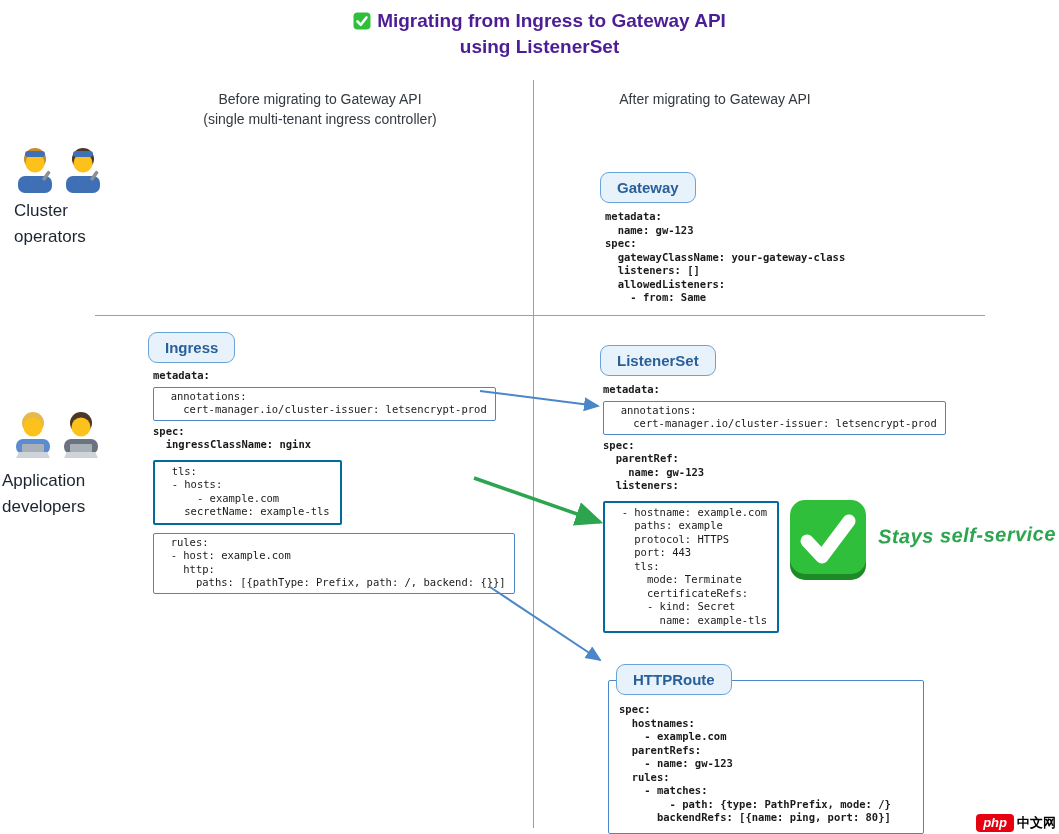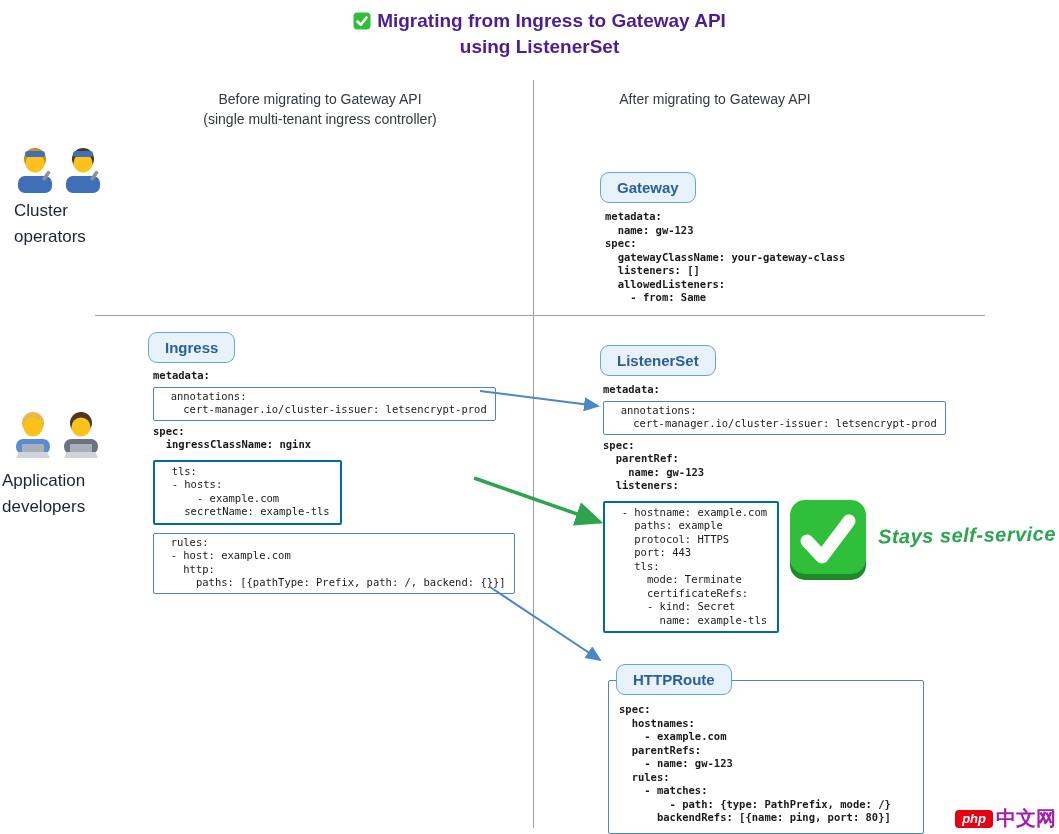--- a/index.html
+++ b/index.html
@@ -47,21 +47,21 @@
   }
 
   
   .stays-text{left:878px;top:524px;color:#2da44e;font-size:20px;font-weight:700;font-style:italic;
     transform:rotate(-1deg);letter-spacing:.5px;white-space:nowrap;}
 
   
   .watermark{right:3px;bottom:2px;display:flex;align-items:center;gap:3px;}
   .wm-badge{background:#e60012;color:#fff;font-weight:700;font-style:italic;font-size:13px;
     border-radius:4px;padding:1px 7px 2px 7px;line-height:15px;}
-  .wm-text{color:#a21caf;font-weight:700;font-size:20px;font-family:"DejaVu Sans",sans-serif;}
+  .wm-text{color:#000000;font-weight:700;font-size:13px;font-family:"DejaVu Sans",sans-serif;}
 
   .arrows{left:0;top:0;width:1059px;height:834px;pointer-events:none;}
 </style>
 </head>
 <body>
 
 <div id="canvas">
 
   <div class="abs title">
     <div>

